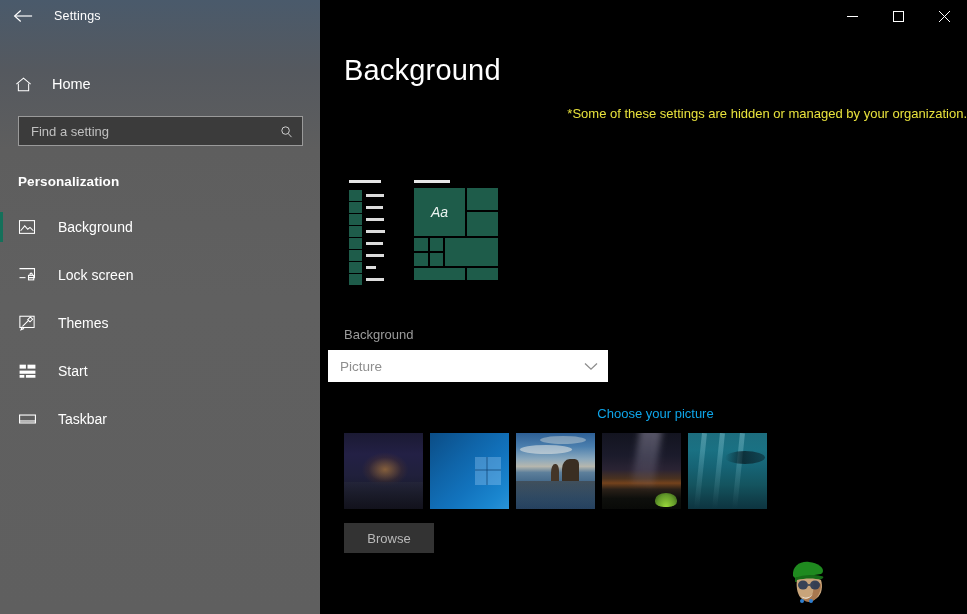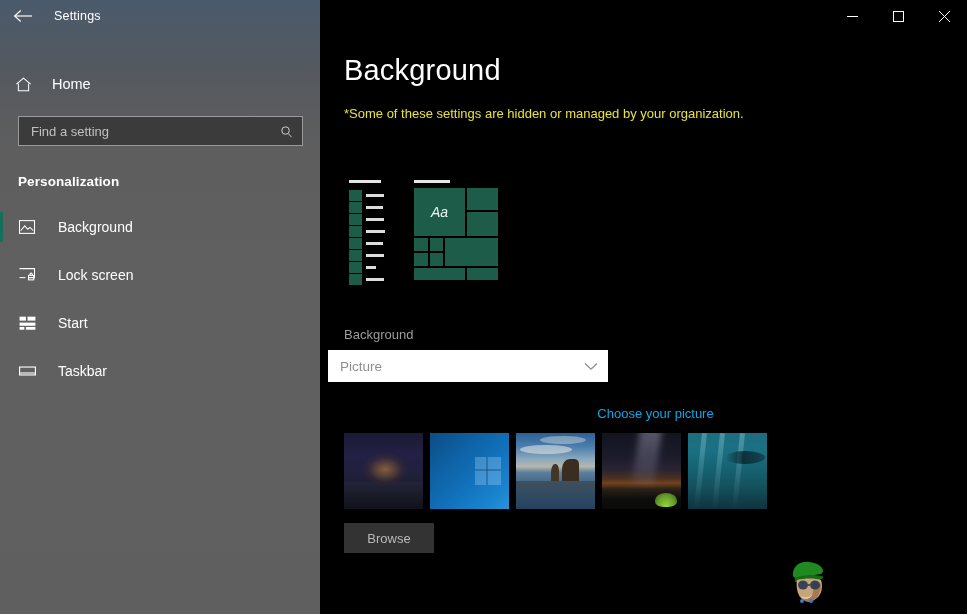--- a/index.html
+++ b/index.html
@@ -146,20 +146,21 @@
     color: #ffffff;
     font-size: 29px;
     font-weight: normal;
     margin: 54px 0 0 24px;
     letter-spacing: .2px;
   }
   .org-note {
     color: #e8e23c;
     font-size: 13px;
     margin: 19px 0 0 24px;
+    text-align: right;
   }
 
   
   .preview {
     position: relative;
     margin: 54px 0 0 24px;
     width: 170px; height: 110px;
   }
   .pv-left {
     position: absolute; left: 0; top: 5px;
@@ -335,20 +336,32 @@
             <svg width="18" height="16" viewBox="0 0 24 21" fill="none" stroke="currentColor" stroke-width="1.4">
               <path d="M2 2h20v12H14"></path>
                 <path d="M2 14h8"></path>
               <rect x="14" y="11" width="7" height="6"></rect>
                 <path d="M16 11V9.5a1.5 1.5 0 0 1 3 0V11"></path>
             </svg>
           </span>
           <span class="nav-label">Lock screen</span>
         </div>
 
+        <div class="nav-item">
+
+          <span class="nav-ic">
+            <svg width="18" height="18" viewBox="0 0 24 24" fill="none" stroke="currentColor" stroke-width="1.4">
+              <rect x="2.5" y="3" width="19" height="15"></rect>
+              <path d="M6 16.5 14 8.5"></path>
+                <path d="M13 7.5l3.5-3.5 3 3L16 10.5z"></path>
+              <path d="M5.5 17.5 4 21l3.4-1.4z"></path>
+            </svg>
+          </span>
+          <span class="nav-label">Themes</span>
+        </div>
 
 
         <div class="nav-item">
 
           <span class="nav-ic">
             <svg width="19" height="16" viewBox="0 0 24 20" fill="currentColor">
               <rect x="2" y="2" width="8" height="5"></rect>
                 <rect x="12" y="2" width="10" height="5"></rect>
               <rect x="2" y="9.5" width="20" height="4"></rect>
               <rect x="2" y="15" width="6" height="3.5"></rect>

